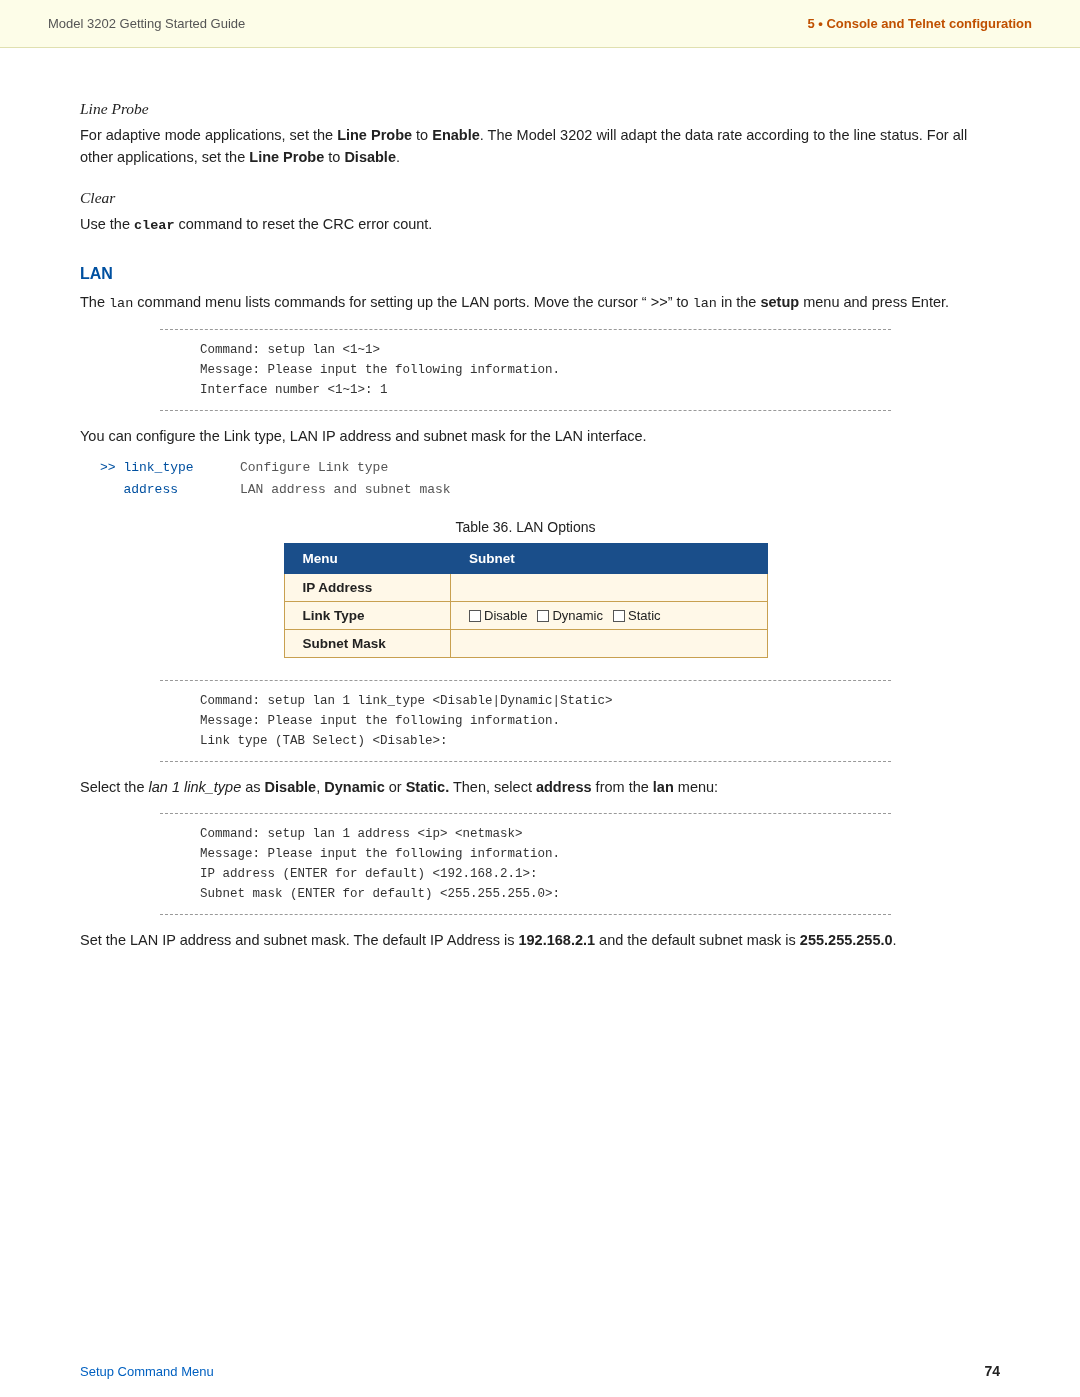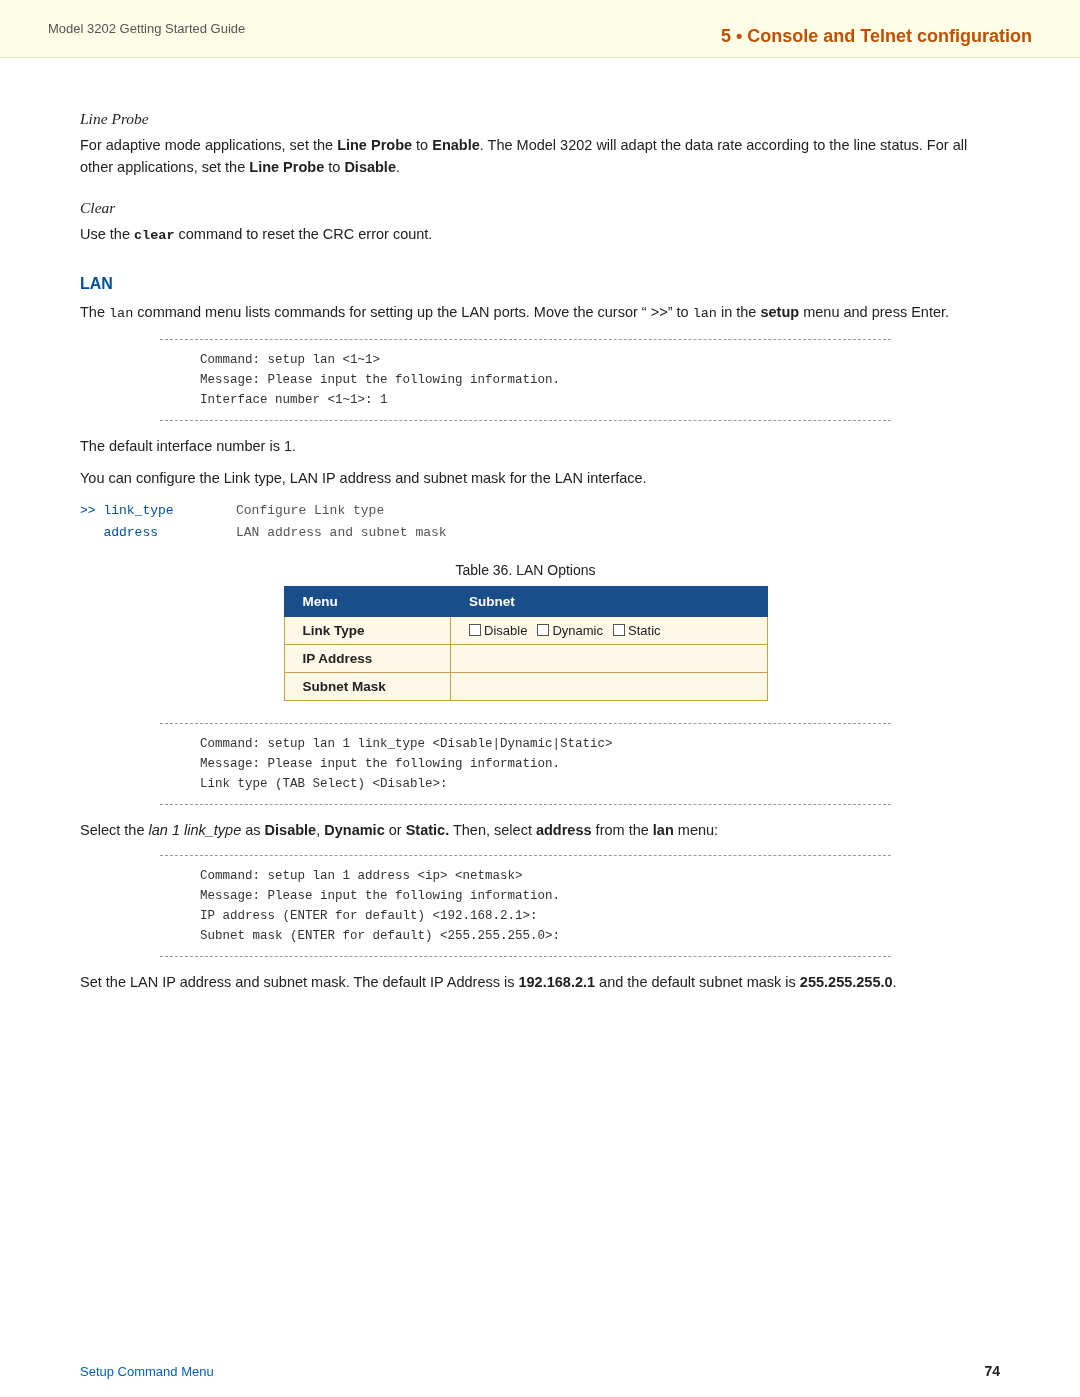--- a/index.html
+++ b/index.html
@@ -18,37 +18,36 @@
       min-height: 1397px;
       background: #fff;
       display: flex;
       flex-direction: column;
     }
 
     
     .page-header {
       background: #fdfde8;
       border-bottom: 1px solid #e0e0b0;
-      padding: 10px 48px;
+      padding: 16px 48px;
       display: flex;
       justify-content: space-between;
       align-items: center;
       min-height: 44px;
     }
     .header-left {
       font-size: 13px;
       color: #555;
       font-family: Arial, sans-serif;
     }
     .header-right {
-      font-size: 18px;
+      font-size: 13px;
       color: #c05000;
       font-family: Arial, sans-serif;
       font-weight: bold;
-      margin-top: 16px;
     }
 
     
     .content {
       padding: 32px 109px 60px 80px;
       flex: 1;
     }
 
     
     .section-heading-italic {
@@ -91,22 +90,23 @@
 
     
     .link-type-list {
       margin: 10px 0 16px 0;
       font-family: 'Courier New', monospace;
       font-size: 13px;
       color: #333;
     }
     .link-type-list .lt-row {
       display: flex;
-      gap: 16px;
+      gap: 0;
       line-height: 1.7;
+      margin-left: 20px;
     }
     .lt-col1 {
       width: 140px;
       color: #0050a0;
     }
     .lt-col2 {
       color: #555;
     }
 
     
@@ -240,21 +240,20 @@
         The <span class="code-inline">lan</span> command menu lists commands for setting up the LAN ports. Move the cursor “ &gt;&gt;” to <span class="code-inline">lan</span> in the <strong>setup</strong> menu and press Enter.
       </p>
     </div>
 
     <div class="code-block">
       <div>Command: setup lan &lt;1~1&gt;</div>
       <div>Message: Please input the following information.</div>
       <div>Interface number &lt;1~1&gt;: 1</div>
     </div>
 
-    <p>The default interface number is 1.</p>
     <p>You can configure the Link type, LAN IP address and subnet mask for the LAN interface.</p>
 
     <div class="link-type-list">
       <div class="lt-row">
         <span class="lt-col1">&gt;&gt; link_type</span>
         <span class="lt-col2">Configure Link type</span>
       </div>
       <div class="lt-row">
         <span class="lt-col1">&nbsp;&nbsp;&nbsp;address</span>
         <span class="lt-col2">LAN address and subnet mask</span>
@@ -265,44 +264,44 @@
     <div class="table-container">
       <div class="table-caption">Table 36. LAN Options</div>
       <table class="lan-table">
         <thead>
           <tr>
             <th>Menu</th>
             <th>Subnet</th>
           </tr>
         </thead>
         <tbody>
+          <tr>
+            <td>IP Address</td>
+            <td>&nbsp;</td>
+          </tr>
           <tr>
             <td>Link Type</td>
             <td>
               <div class="options-cell">
                 <span class="checkbox-item">
                   <span class="checkbox-box"></span>
                   Disable
                 </span>
                 <span class="checkbox-item" style="margin-left:6px;">
                   <span class="checkbox-box"></span>
                   Dynamic
                 </span>
                 <span class="checkbox-item" style="margin-left:6px;">
                   <span class="checkbox-box"></span>
                   Static
                 </span>
               </div>
             </td>
           </tr>
           <tr>
-            <td>IP Address</td>
-            <td>&nbsp;</td>
-          </tr>
-          <tr>
             <td>Subnet Mask</td>
             <td>&nbsp;</td>
           </tr>
         </tbody>
       </table>
     </div>
 
     <div class="code-block">
       <div>Command: setup lan 1 link_type &lt;Disable|Dynamic|Static&gt;</div>
       <div>Message: Please input the following information.</div>

